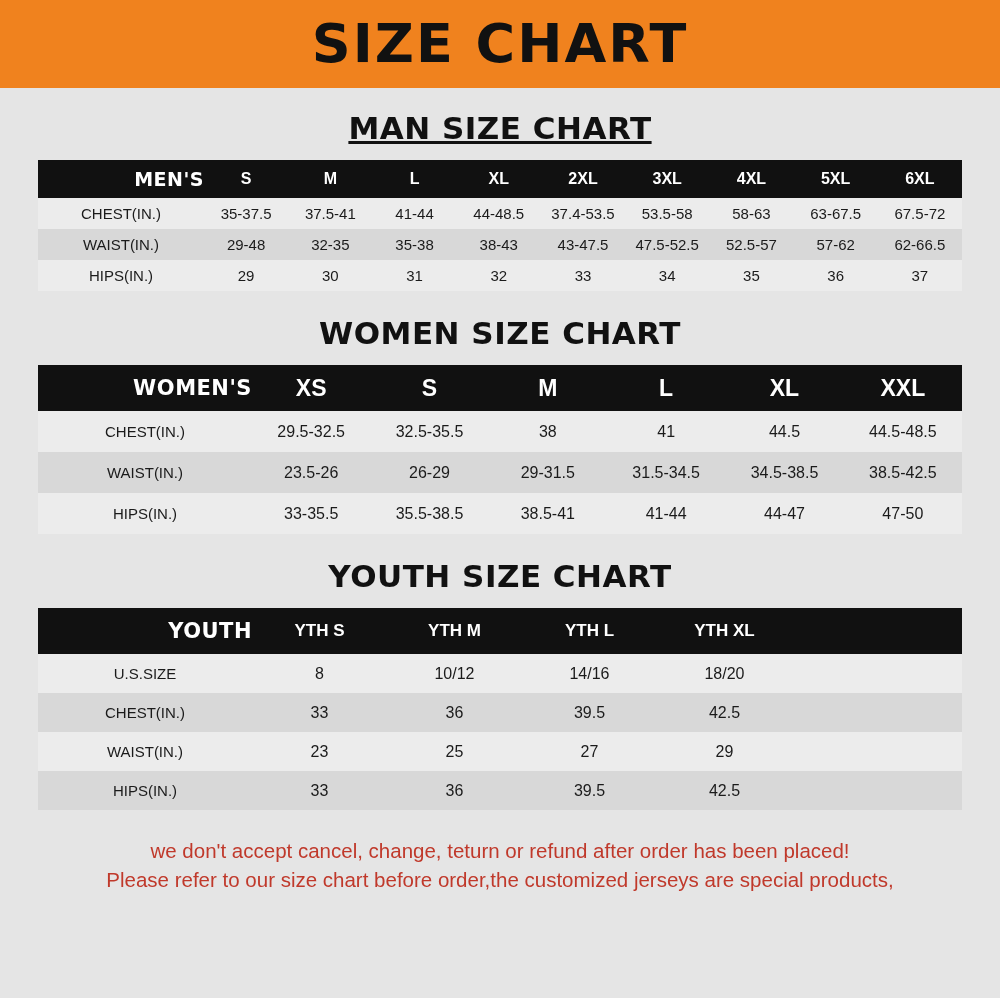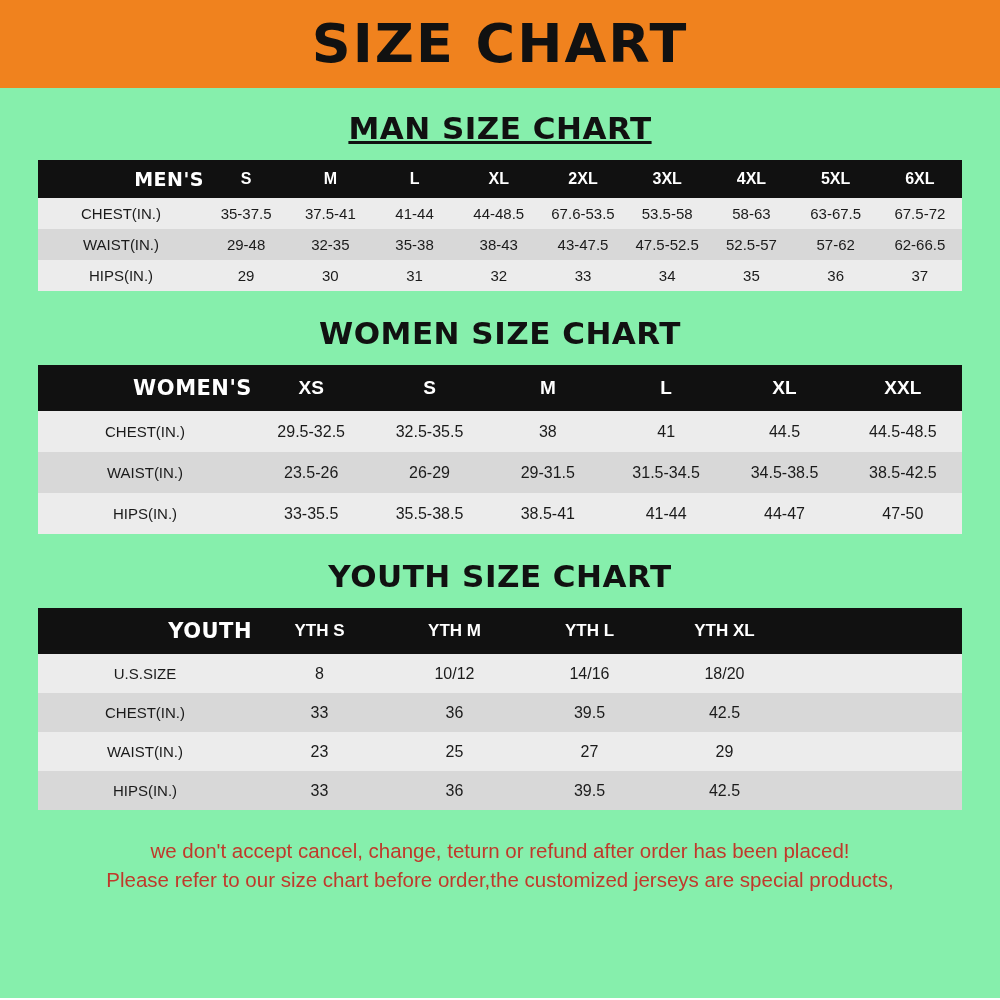--- a/index.html
+++ b/index.html
@@ -10,21 +10,21 @@
     width: 1000px;
     height: 1000px;
     background: #ffffff;
     font-family: "Liberation Sans", sans-serif;
     overflow: hidden;
   }
   .page {
     position: relative;
     width: 1000px;
     height: 998px;
-    background: #86efac;
+    background: #e5e5e5;
     box-sizing: border-box;
   }
 
   
   .banner {
     height: 88px;
     background: #f0821e;
     display: flex;
     align-items: center;
     justify-content: center;
@@ -86,21 +86,21 @@
   table.size-table tbody tr.row-a td { background: #ececec; }
   table.size-table tbody tr.row-b td { background: #d8d8d8; }
   table.size-table tbody td.rowlabel {
     text-align: center;
     font-size: 15px;
     color: #1b1b1b;
   }
 
   
   table.women th, table.women td { height: 41px; font-size: 16px; }
-  table.women thead th { height: 46px; font-size: 19px; }
+  table.women thead th { height: 46px; font-size: 23px; }
   table.women thead th.corner { font-size: 21px; }
 
   table.youth th, table.youth td { height: 39px; font-size: 16px; }
   table.youth thead th { height: 46px; font-size: 17px; }
   table.youth thead th.corner { font-size: 21px; }
 
   
   .footer-note {
     margin-top: 26px;
     padding: 0 26px;
@@ -138,21 +138,21 @@
           <th>6XL</th>
         </tr>
       </thead>
       <tbody>
         <tr class="row-a">
           <td class="rowlabel">CHEST(IN.)</td>
           <td>35-37.5</td>
           <td>37.5-41</td>
           <td>41-44</td>
           <td>44-48.5</td>
-          <td>67.6-53.5</td>
+          <td>37.4-53.5</td>
           <td>53.5-58</td>
           <td>58-63</td>
           <td>63-67.5</td>
           <td>67.5-72</td>
         </tr>
         <tr class="row-b">
           <td class="rowlabel">WAIST(IN.)</td>
           <td>29-48</td>
           <td>32-35</td>
           <td>35-38</td>

